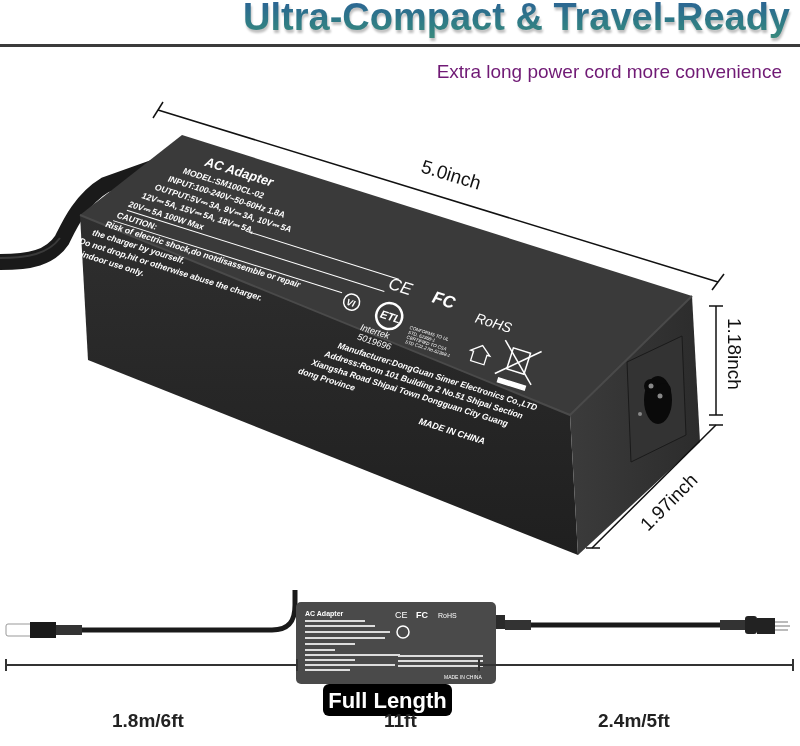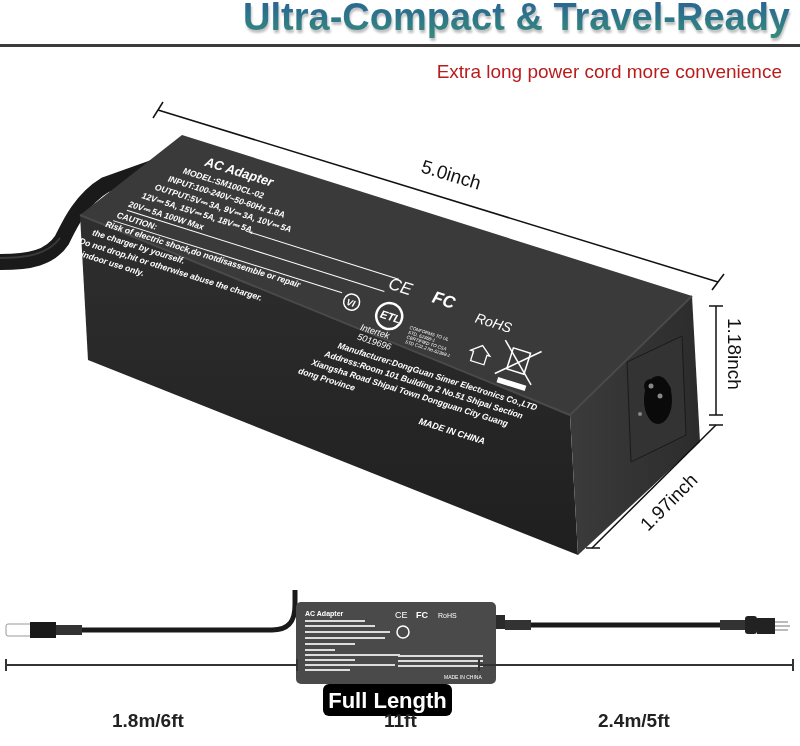--- a/index.html
+++ b/index.html
@@ -2,21 +2,21 @@
 <html><head>
 <meta charset="utf-8">
 <style>
   html,body{margin:0;padding:0;background:#fff;}
   body{width:800px;height:746px;position:relative;overflow:hidden;font-family:"Liberation Sans",sans-serif;}
   .abs{position:absolute;}
   .title{left:0;top:-4px;width:790px;text-align:right;font-weight:bold;font-size:38px;letter-spacing:0px;
     background:linear-gradient(180deg,#2a5f97 0%,#2f7b86 60%,#3a8b7d 100%);-webkit-background-clip:text;background-clip:text;color:transparent;
     text-shadow:none;filter:drop-shadow(1px 3px 1px rgba(0,0,0,0.25));}
   .rule{left:0;top:44px;width:800px;height:3px;background:#3b3b3b;}
-  .subtitle{right:18px;top:61px;font-size:19px;color:#b91c1c;margin-left:16px;}
+  .subtitle{right:18px;top:61px;font-size:19px;color:#701a75;margin-left:16px;}
   .label-text{fill:#fff;font-family:"Liberation Sans",sans-serif;font-style:italic;}
   .full-length{left:323px;top:684px;width:129px;height:32px;background:#000;border-radius:6px;color:#fff;font-weight:bold;font-size:22px;text-align:center;line-height:34px;}
   .bottom-label{font-size:19px;font-weight:bold;color:#222;top:710px;}
 </style>
 </head>
 <body>
 
 <div class="abs title">Ultra-Compact &amp; Travel-Ready</div>
 <div class="abs rule"></div>
 <div class="abs subtitle">Extra long power cord more convenience</div>

